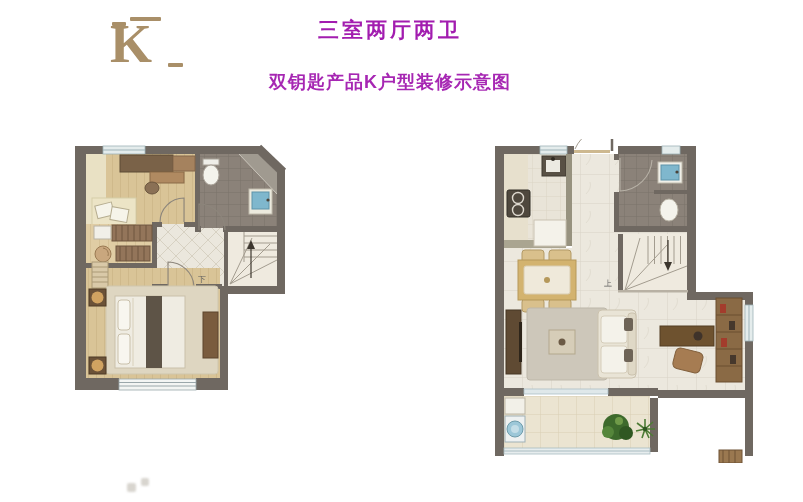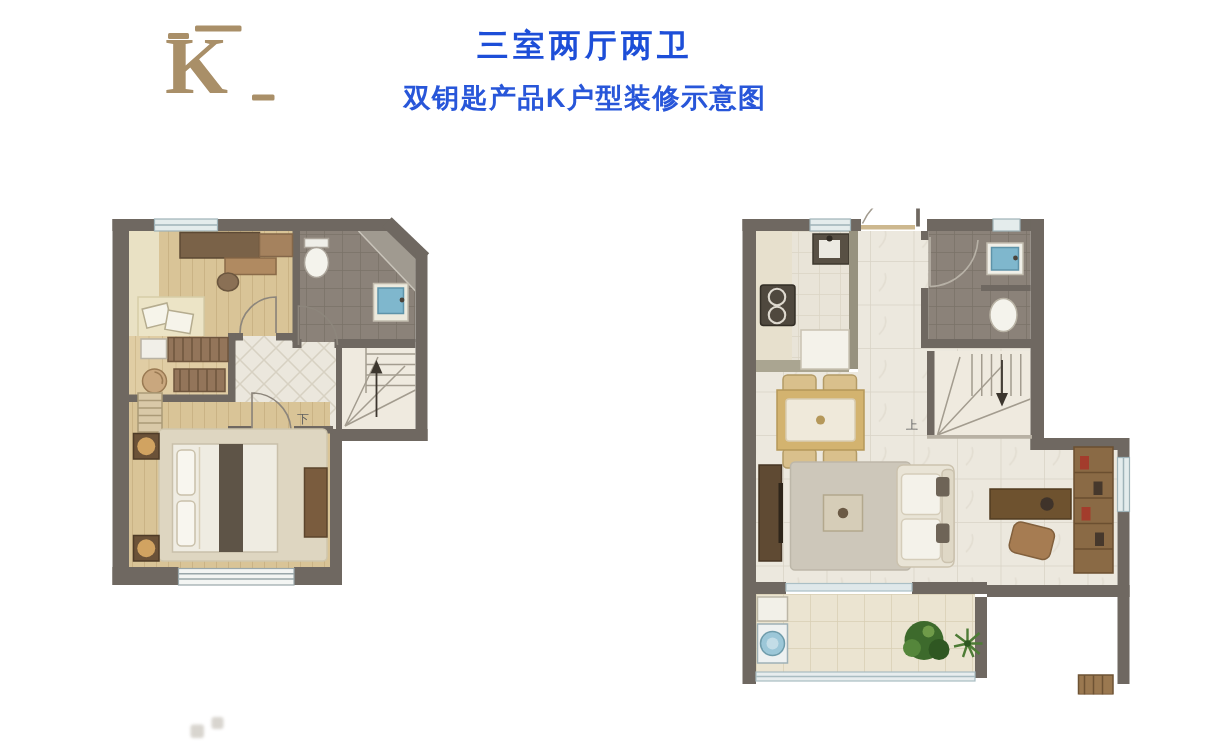--- a/index.html
+++ b/index.html
@@ -6,23 +6,23 @@
   .page{position:relative;width:803px;height:502px;background:#ffffff;overflow:hidden;
         font-family:"Liberation Sans",sans-serif;}
   
   .logo{position:absolute;left:108px;top:8px;width:86px;height:80px;}
   .logo .dash{position:absolute;background:#a98f68;border-radius:1px;}
   .logo .d1{left:4px;top:14px;width:14px;height:4px;}
   .logo .d2{left:22px;top:9px;width:31px;height:4px;}
   .logo .d3{left:60px;top:55px;width:15px;height:4px;}
   .logo-k{position:absolute;left:2px;top:6px;font-family:"Liberation Serif",serif;
           font-size:54px;line-height:60px;font-weight:600;color:#a98f68;}
-  .titles{position:absolute;left:180px;top:16px;width:420px;text-align:center;color:#1d4ed8;}
+  .titles{position:absolute;left:180px;top:16px;width:420px;text-align:center;color:#a21caf;}
   .title{font-size:21px;font-weight:700;letter-spacing:3px;}
-  .subtitle{font-size:18px;font-weight:600;letter-spacing:1px;margin-top:9px;opacity:.95;}
+  .subtitle{font-size:18px;font-weight:600;letter-spacing:1px;margin-top:26px;opacity:.95;}
   
   .plan{position:absolute;}
   .plan-left{left:72px;top:139px;}
   .plan-right{left:489px;top:139px;}
   
   .speck{position:absolute;background:#aaa396;opacity:.45;border-radius:2px;filter:blur(1px);}
   .speck1{left:127px;top:483px;width:9px;height:9px;}
   .speck2{left:141px;top:478px;width:8px;height:8px;}
 </style>
 </head>

